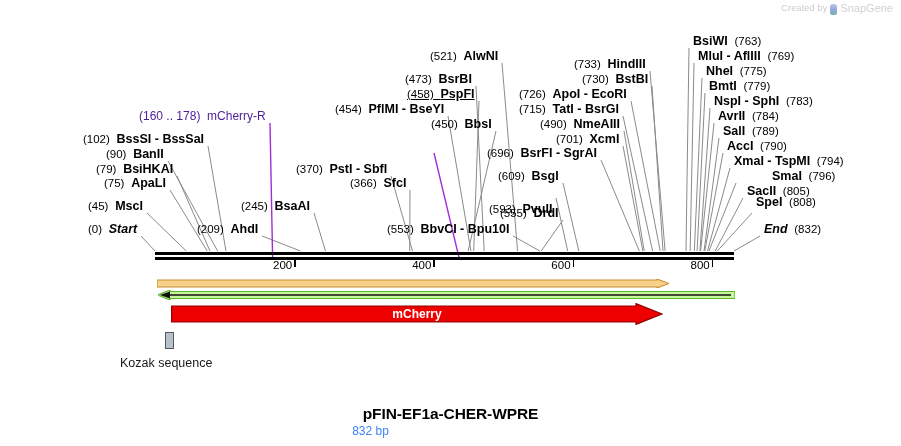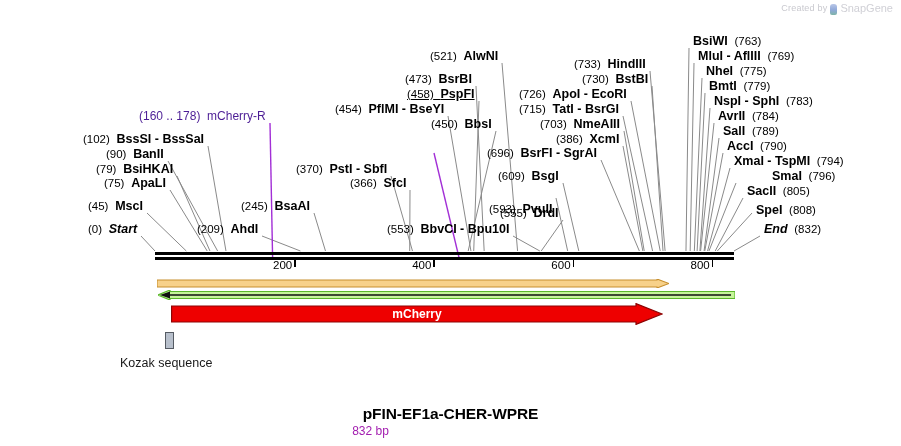--- a/index.html
+++ b/index.html
@@ -78,21 +78,21 @@
     position:absolute;left:120px;top:356px;font-size:12.5px;color:#1a1a1a;
   }
 
   
   .title{
     position:absolute;left:0;top:405px;width:901px;text-align:center;
     font-size:15.5px;font-weight:bold;color:#000;letter-spacing:-0.1px;
   }
   .subtitle{
     position:absolute;left:0;top:424px;width:741px;text-align:center;
-    font-size:12px;color:#a21caf;
+    font-size:12px;color:#3b82f6;
   }
 </style>
 </head>
 <body>
 
 <div id="stage">
 
   <div class="watermark">
     <span>Created by</span>
     <span class="wm-logo"></span>
@@ -161,38 +161,38 @@
       <div class="lbl" style="left: 431px; top: 118px;"><span class="pos">(450)</span>&nbsp;&nbsp;<span class="enz">BbsI</span></div>
       <div class="lbl" style="left: 335px; top: 103px;"><span class="pos">(454)</span>&nbsp;&nbsp;<span class="enz">PflMI  -  BseYI</span></div>
       <div class="lbl" style="left: 407px; top: 88px; text-decoration: underline;"><span class="pos">(458)</span>&nbsp;&nbsp;<span class="enz">PspFI</span></div>
       <div class="lbl" style="left: 405px; top: 73px;"><span class="pos">(473)</span>&nbsp;&nbsp;<span class="enz">BsrBI</span></div>
       <div class="lbl" style="left: 430px; top: 50px;"><span class="pos">(521)</span>&nbsp;&nbsp;<span class="enz">AlwNI</span></div>
       <div class="lbl" style="left: 387px; top: 223px;"><span class="pos">(553)</span>&nbsp;&nbsp;<span class="enz">BbvCI  -  Bpu10I</span></div>
       <div class="lbl" style="left: 500px; top: 207px;"><span class="pos">(555)</span>&nbsp;&nbsp;<span class="enz">DrdI</span></div>
       <div class="lbl" style="left: 489px; top: 203px;"><span class="pos">(593)</span>&nbsp;&nbsp;<span class="enz">PvuII</span></div>
       <div class="lbl" style="left: 498px; top: 170px;"><span class="pos">(609)</span>&nbsp;&nbsp;<span class="enz">BsgI</span></div>
       <div class="lbl" style="left: 487px; top: 147px;"><span class="pos">(696)</span>&nbsp;&nbsp;<span class="enz">BsrFI  -  SgrAI</span></div>
-      <div class="lbl" style="left: 556px; top: 133px;"><span class="pos">(386)</span>&nbsp;&nbsp;<span class="enz">XcmI</span></div>
-      <div class="lbl" style="left: 540px; top: 118px;"><span class="pos">(703)</span>&nbsp;&nbsp;<span class="enz">NmeAIII</span></div>
+      <div class="lbl" style="left: 556px; top: 133px;"><span class="pos">(701)</span>&nbsp;&nbsp;<span class="enz">XcmI</span></div>
+      <div class="lbl" style="left: 540px; top: 118px;"><span class="pos">(490)</span>&nbsp;&nbsp;<span class="enz">NmeAIII</span></div>
       <div class="lbl" style="left: 519px; top: 103px;"><span class="pos">(715)</span>&nbsp;&nbsp;<span class="enz">TatI  -  BsrGI</span></div>
       <div class="lbl" style="left: 519px; top: 88px;"><span class="pos">(726)</span>&nbsp;&nbsp;<span class="enz">ApoI  -  EcoRI</span></div>
       <div class="lbl" style="left: 582px; top: 73px;"><span class="pos">(730)</span>&nbsp;&nbsp;<span class="enz">BstBI</span></div>
       <div class="lbl" style="left: 574px; top: 58px;"><span class="pos">(733)</span>&nbsp;&nbsp;<span class="enz">HindIII</span></div>
       <div class="lbl" style="left: 693px; top: 35px;"><span class="enz">BsiWI</span>&nbsp;&nbsp;<span class="pos">(763)</span></div>
       <div class="lbl" style="left: 698px; top: 50px;"><span class="enz">MluI  -  AflIII</span>&nbsp;&nbsp;<span class="pos">(769)</span></div>
       <div class="lbl" style="left: 706px; top: 65px;"><span class="enz">NheI</span>&nbsp;&nbsp;<span class="pos">(775)</span></div>
       <div class="lbl" style="left: 709px; top: 80px;"><span class="enz">BmtI</span>&nbsp;&nbsp;<span class="pos">(779)</span></div>
       <div class="lbl" style="left: 714px; top: 95px;"><span class="enz">NspI  -  SphI</span>&nbsp;&nbsp;<span class="pos">(783)</span></div>
       <div class="lbl" style="left: 718px; top: 110px;"><span class="enz">AvrII</span>&nbsp;&nbsp;<span class="pos">(784)</span></div>
       <div class="lbl" style="left: 723px; top: 125px;"><span class="enz">SalI</span>&nbsp;&nbsp;<span class="pos">(789)</span></div>
       <div class="lbl" style="left: 727px; top: 140px;"><span class="enz">AccI</span>&nbsp;&nbsp;<span class="pos">(790)</span></div>
       <div class="lbl" style="left: 734px; top: 155px;"><span class="enz">XmaI  -  TspMI</span>&nbsp;&nbsp;<span class="pos">(794)</span></div>
       <div class="lbl" style="left: 744px; top: 170px; margin-left: 28px;"><span class="enz">SmaI</span>&nbsp;&nbsp;<span class="pos">(796)</span></div>
       <div class="lbl" style="left: 747px; top: 185px;"><span class="enz">SacII</span>&nbsp;&nbsp;<span class="pos">(805)</span></div>
-      <div class="lbl" style="left: 756px; top: 204px;"><span class="enz">SpeI</span>&nbsp;&nbsp;<span class="pos">(808)</span></div>
+      <div class="lbl" style="left: 756px; top: 196px;"><span class="enz">SpeI</span>&nbsp;&nbsp;<span class="pos">(808)</span></div>
       <div class="lbl terminus" style="left: 764px; top: 223px;"><span class="enz">End</span>&nbsp;&nbsp;<span class="pos">(832)</span></div>
       <div class="lbl primer" style="left: 139px; top: 110px;"><span class="pos">(160 .. 178)</span>&nbsp;&nbsp;<span class="enz">mCherry-R</span></div>
     </div>
 
   <div class="ruler-wrap">
     <div class="ruler-bar"></div>
     <div class="ruler-bar2"></div>
     <div id="ticks">
         <div class="tick" style="left: 294.183px;"></div>
         <div class="ticklabel" style="left: 294.183px;">200</div>

